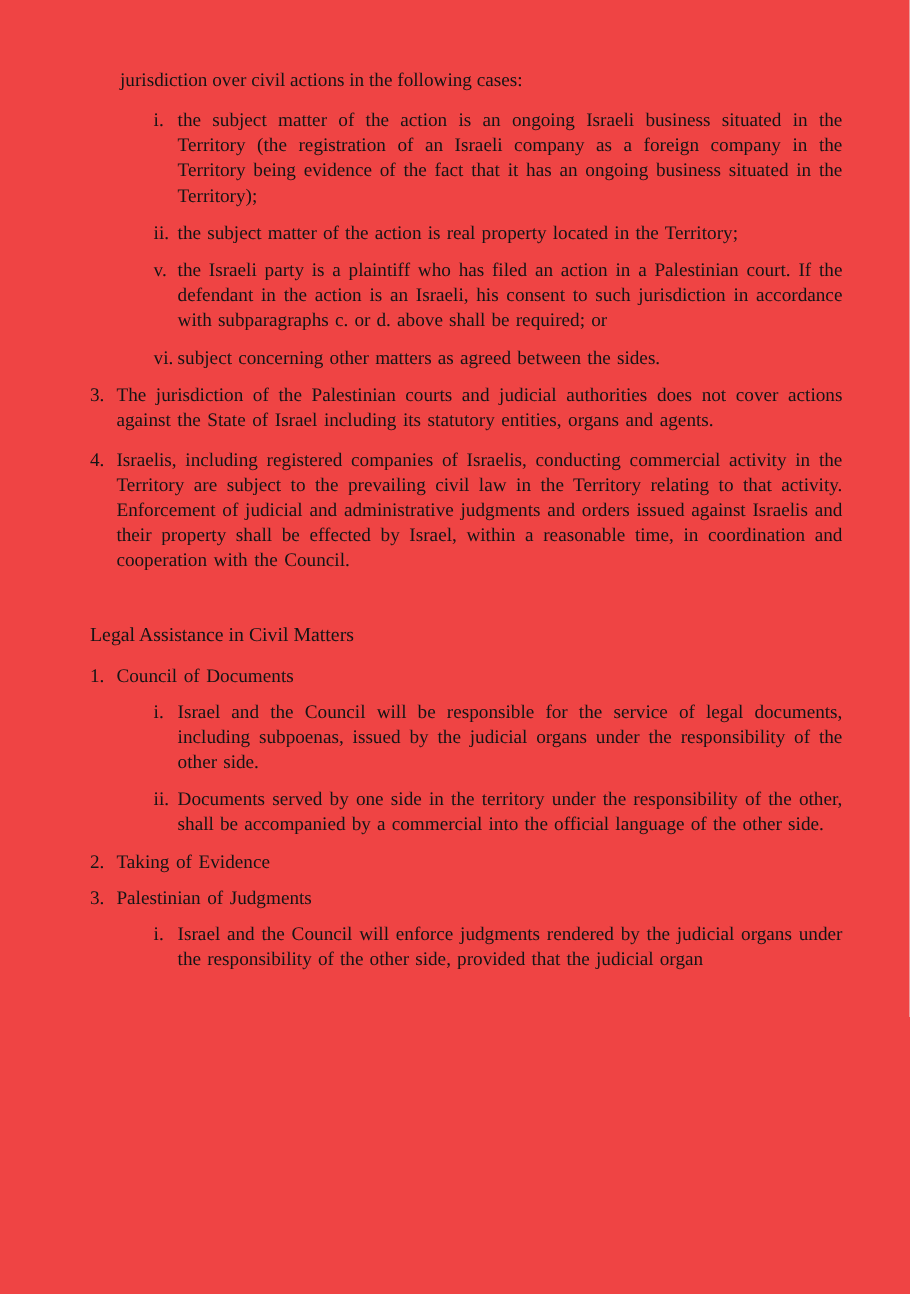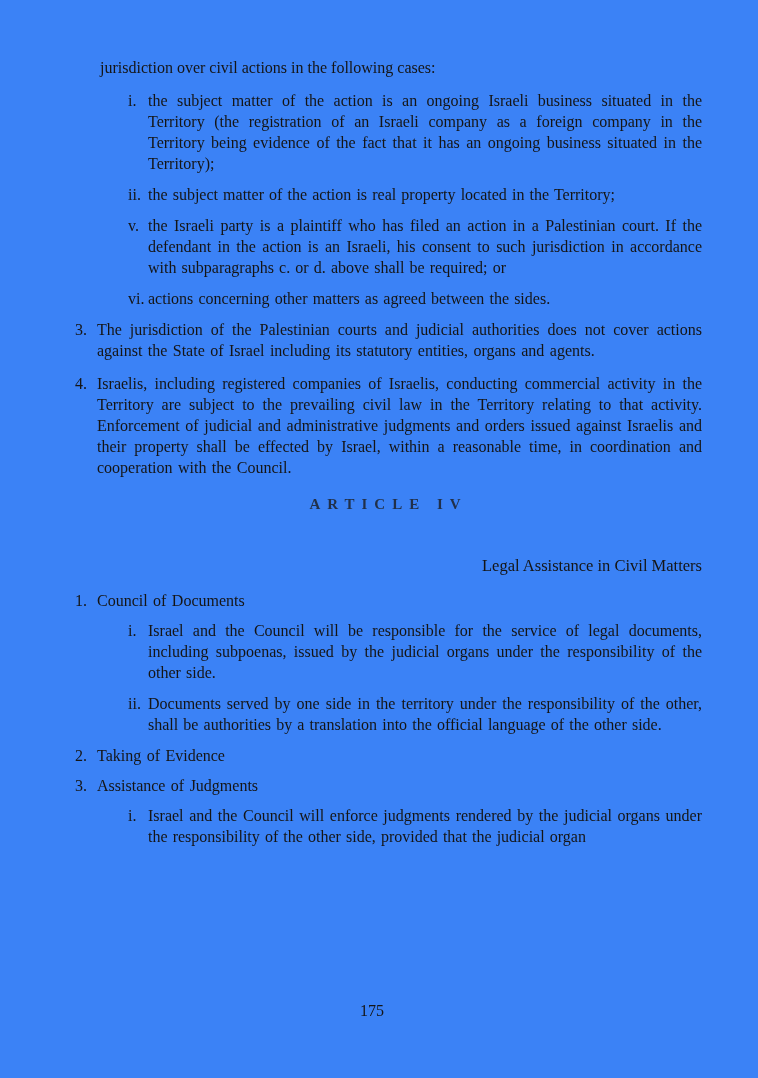--- a/index.html
+++ b/index.html
@@ -5,21 +5,21 @@
   html, body {
     margin: 0;
     padding: 0;
     background: #e8e8e8;
   }
   .page {
     position: relative;
     width: 758px;
     height: 1078px;
     margin: 0 auto;
-    background: #3b82f6;
+    background: #ef4444;
     color: #151515;
     font-family: "Liberation Serif", "DejaVu Serif", serif;
     font-size: 16px;
     line-height: 21px;
     overflow: hidden;
   }
   .content {
     position: absolute;
     top: 57px;
     left: 75px;
@@ -64,21 +64,21 @@
     text-align: center;
     font-weight: bold;
     font-size: 15px;
     letter-spacing: 7px;
     margin: 16px 0 14px 0;
     color: #1a1a1a;
     opacity: 0.78;
     filter: blur(0.4px);
   }
   .article-title {
-    text-align: right;
+    text-align: left;
     font-size: 16.5px;
     margin-bottom: 14px;
     margin-top: 40px;
   }
   .section-head { margin-bottom: 9px; }
   .plain-para {
     margin-left: 21px;
     margin-bottom: 11px;
     text-align: justify;
     text-align-last: left;
@@ -109,63 +109,61 @@
       <div class="list-item">
         <span class="marker">ii.</span>
         <p class="itext">the subject matter of the action is real property located in the Territory;</p>
       </div>
       <div class="list-item">
         <span class="marker">v.</span>
         <p class="itext">the Israeli party is a plaintiff who has filed an action in a Palestinian court. If the defendant in the action is an Israeli, his consent to such jurisdiction in accordance with subparagraphs c. or d. above shall be required; or</p>
       </div>
       <div class="list-item">
         <span class="marker">vi.</span>
-        <p class="itext">actions concerning other matters as agreed between the sides.</p>
+        <p class="itext">subject concerning other matters as agreed between the sides.</p>
       </div>
     </div>
 
     <div class="num-item">
       <span class="marker">3.</span>
       <p class="itext">The jurisdiction of the Palestinian courts and judicial authorities does not cover actions against the State of Israel including its statutory entities, organs and agents.</p>
     </div>
     <div class="num-item">
       <span class="marker">4.</span>
       <p class="itext">Israelis, including registered companies of Israelis, conducting commercial activity in the Territory are subject to the prevailing civil law in the Territory relating to that activity. Enforcement of judicial and administrative judgments and orders issued against Israelis and their property shall be effected by Israel, within a reasonable time, in coordination and cooperation with the Council.</p>
     </div>
 
-    <h2 class="article-heading">ARTICLE IV</h2>
     <h3 class="article-title">Legal Assistance in Civil Matters</h3>
 
     <div class="num-item section-head">
       <span class="marker">1.</span>
       <p class="itext">Council of Documents</p>
     </div>
     <div class="roman-list">
       <div class="list-item">
         <span class="marker">i.</span>
         <p class="itext">Israel and the Council will be responsible for the service of legal documents, including subpoenas, issued by the judicial organs under the responsibility of the other side.</p>
       </div>
       <div class="list-item">
         <span class="marker">ii.</span>
-        <p class="itext">Documents served by one side in the territory under the responsibility of the other, shall be authorities by a translation into the official language of the other side.</p>
+        <p class="itext">Documents served by one side in the territory under the responsibility of the other, shall be accompanied by a commercial into the official language of the other side.</p>
       </div>
     </div>
 
     <div class="num-item section-head">
       <span class="marker">2.</span>
       <p class="itext">Taking of Evidence</p>
     </div>
 
     <div class="num-item section-head">
       <span class="marker">3.</span>
-      <p class="itext">Assistance of Judgments</p>
+      <p class="itext">Palestinian of Judgments</p>
     </div>
     <div class="roman-list">
       <div class="list-item">
         <span class="marker">i.</span>
         <p class="itext">Israel and the Council will enforce judgments rendered by the judicial organs under the responsibility of the other side, provided that the judicial organ</p>
       </div>
     </div>
 
   </div>
 
-  <div class="page-number">175</div>
 </div>
 
 </body></html>

